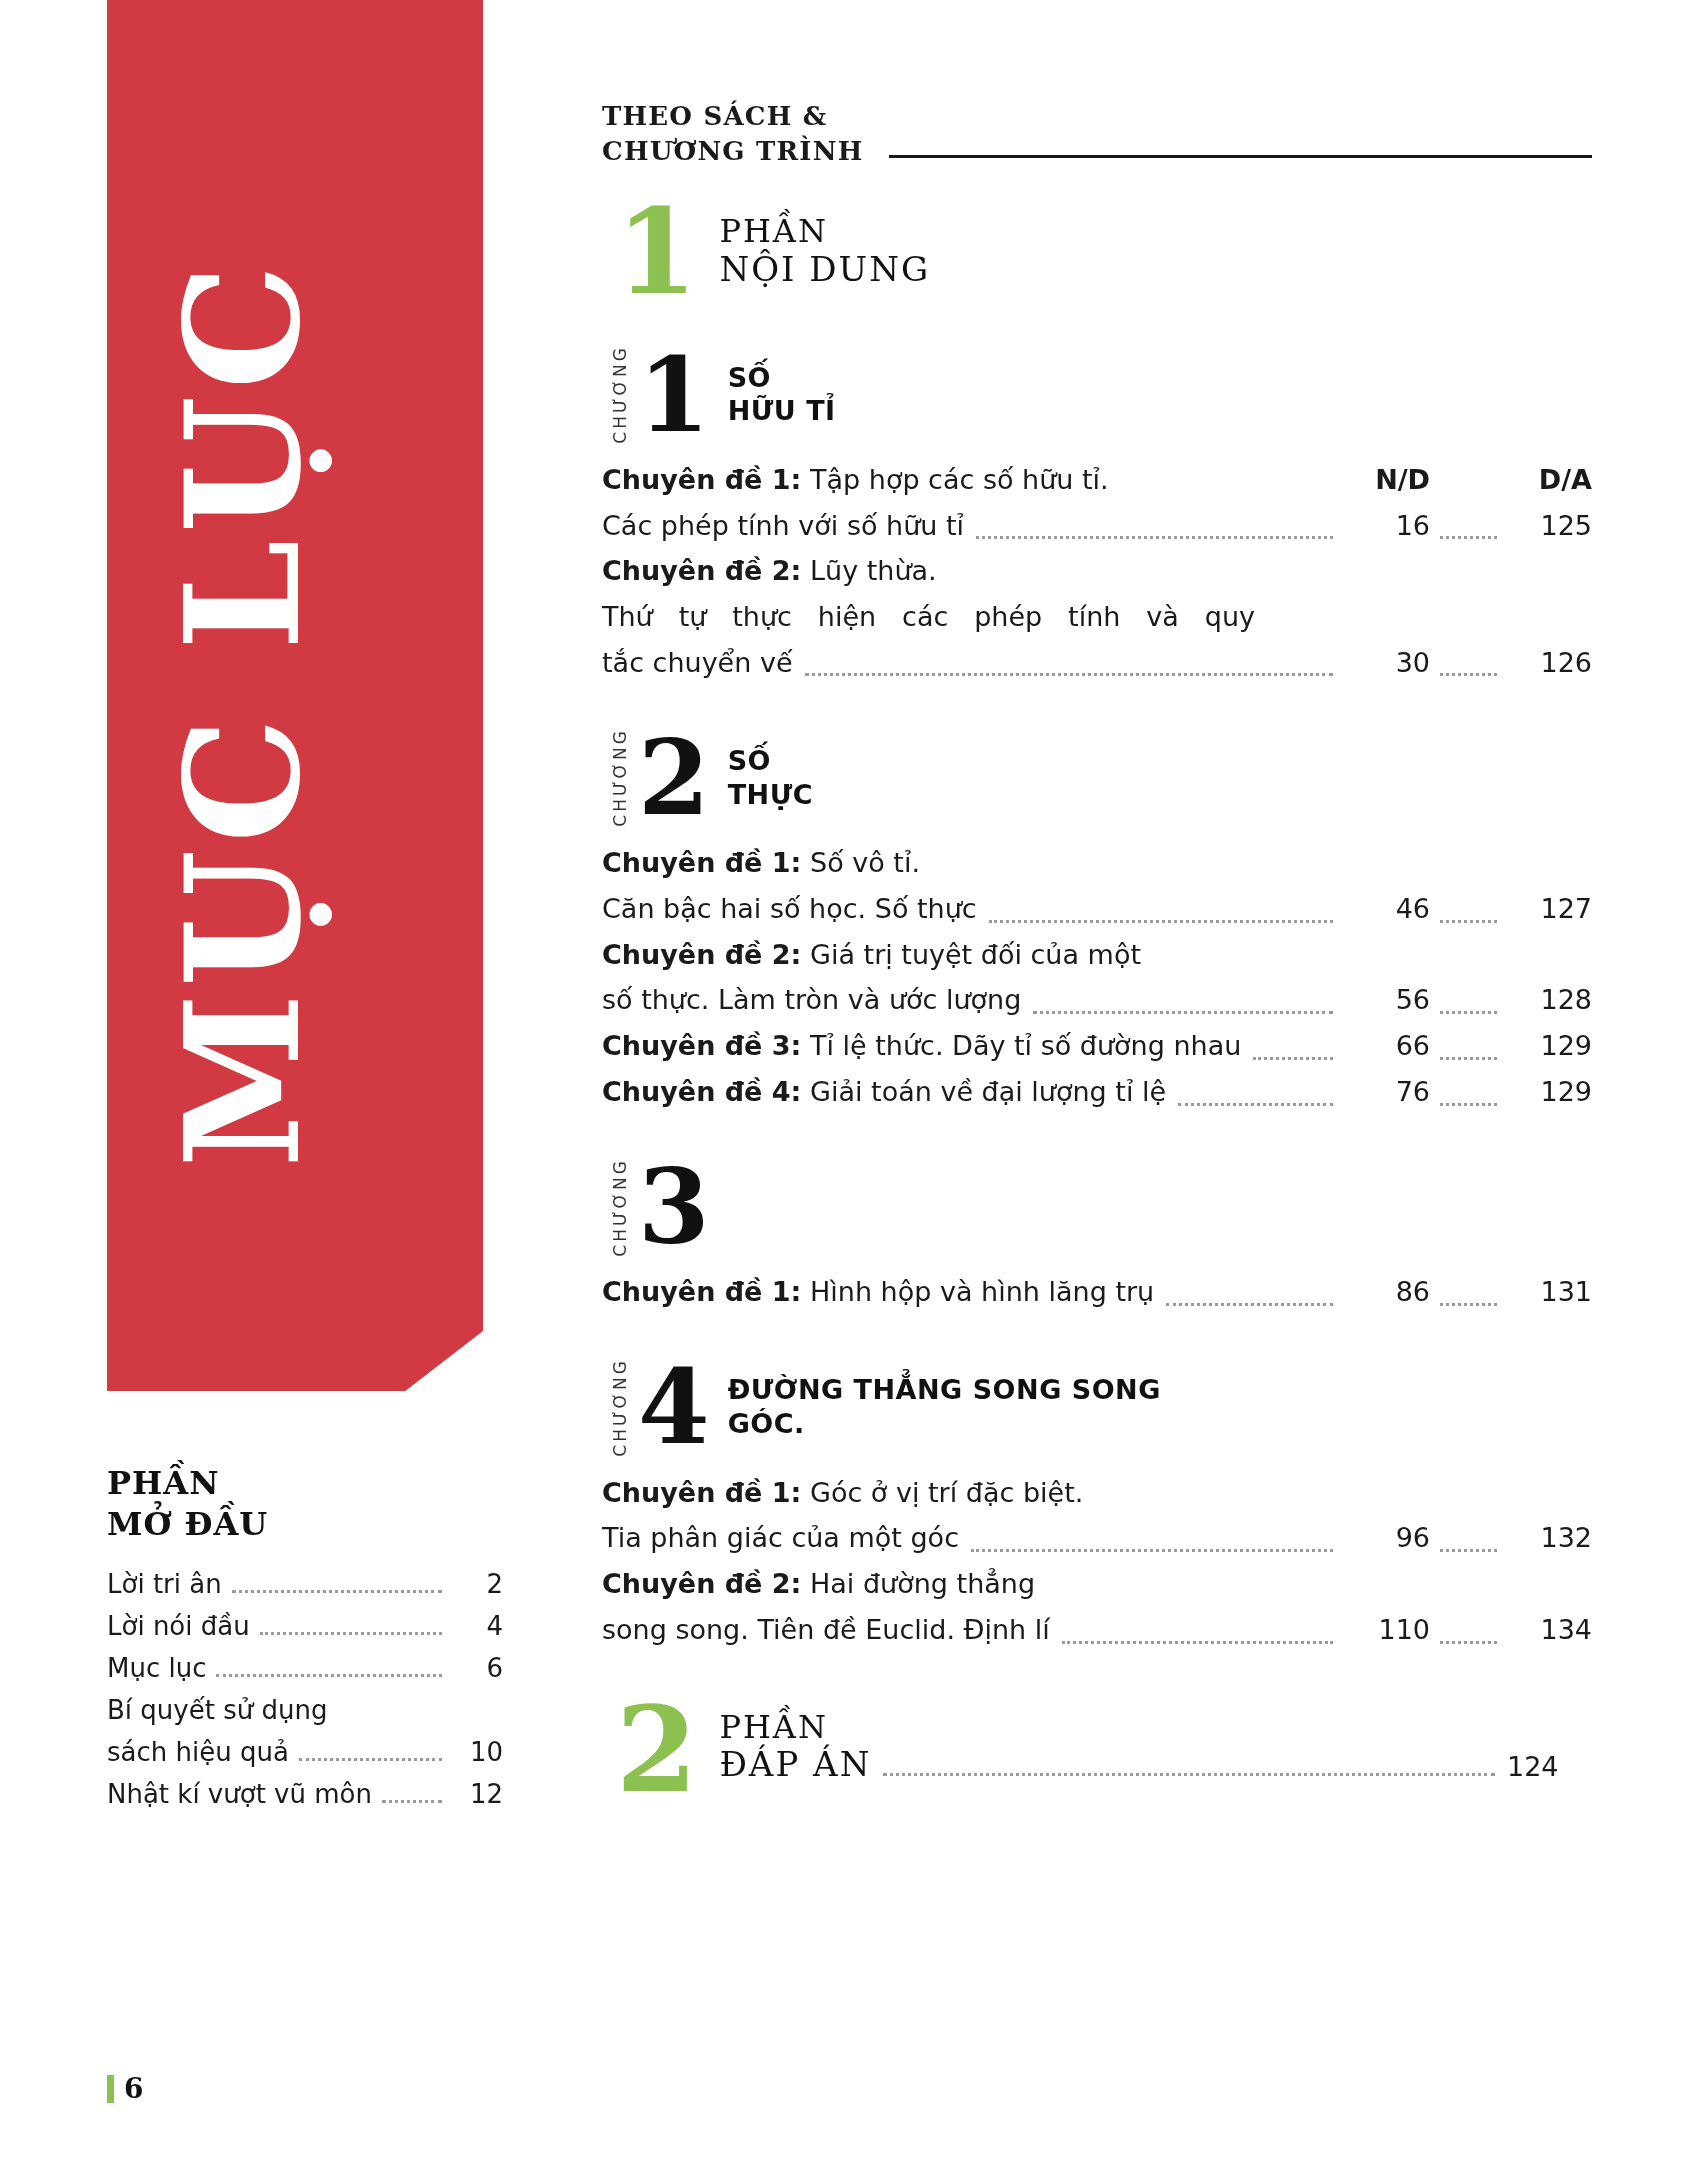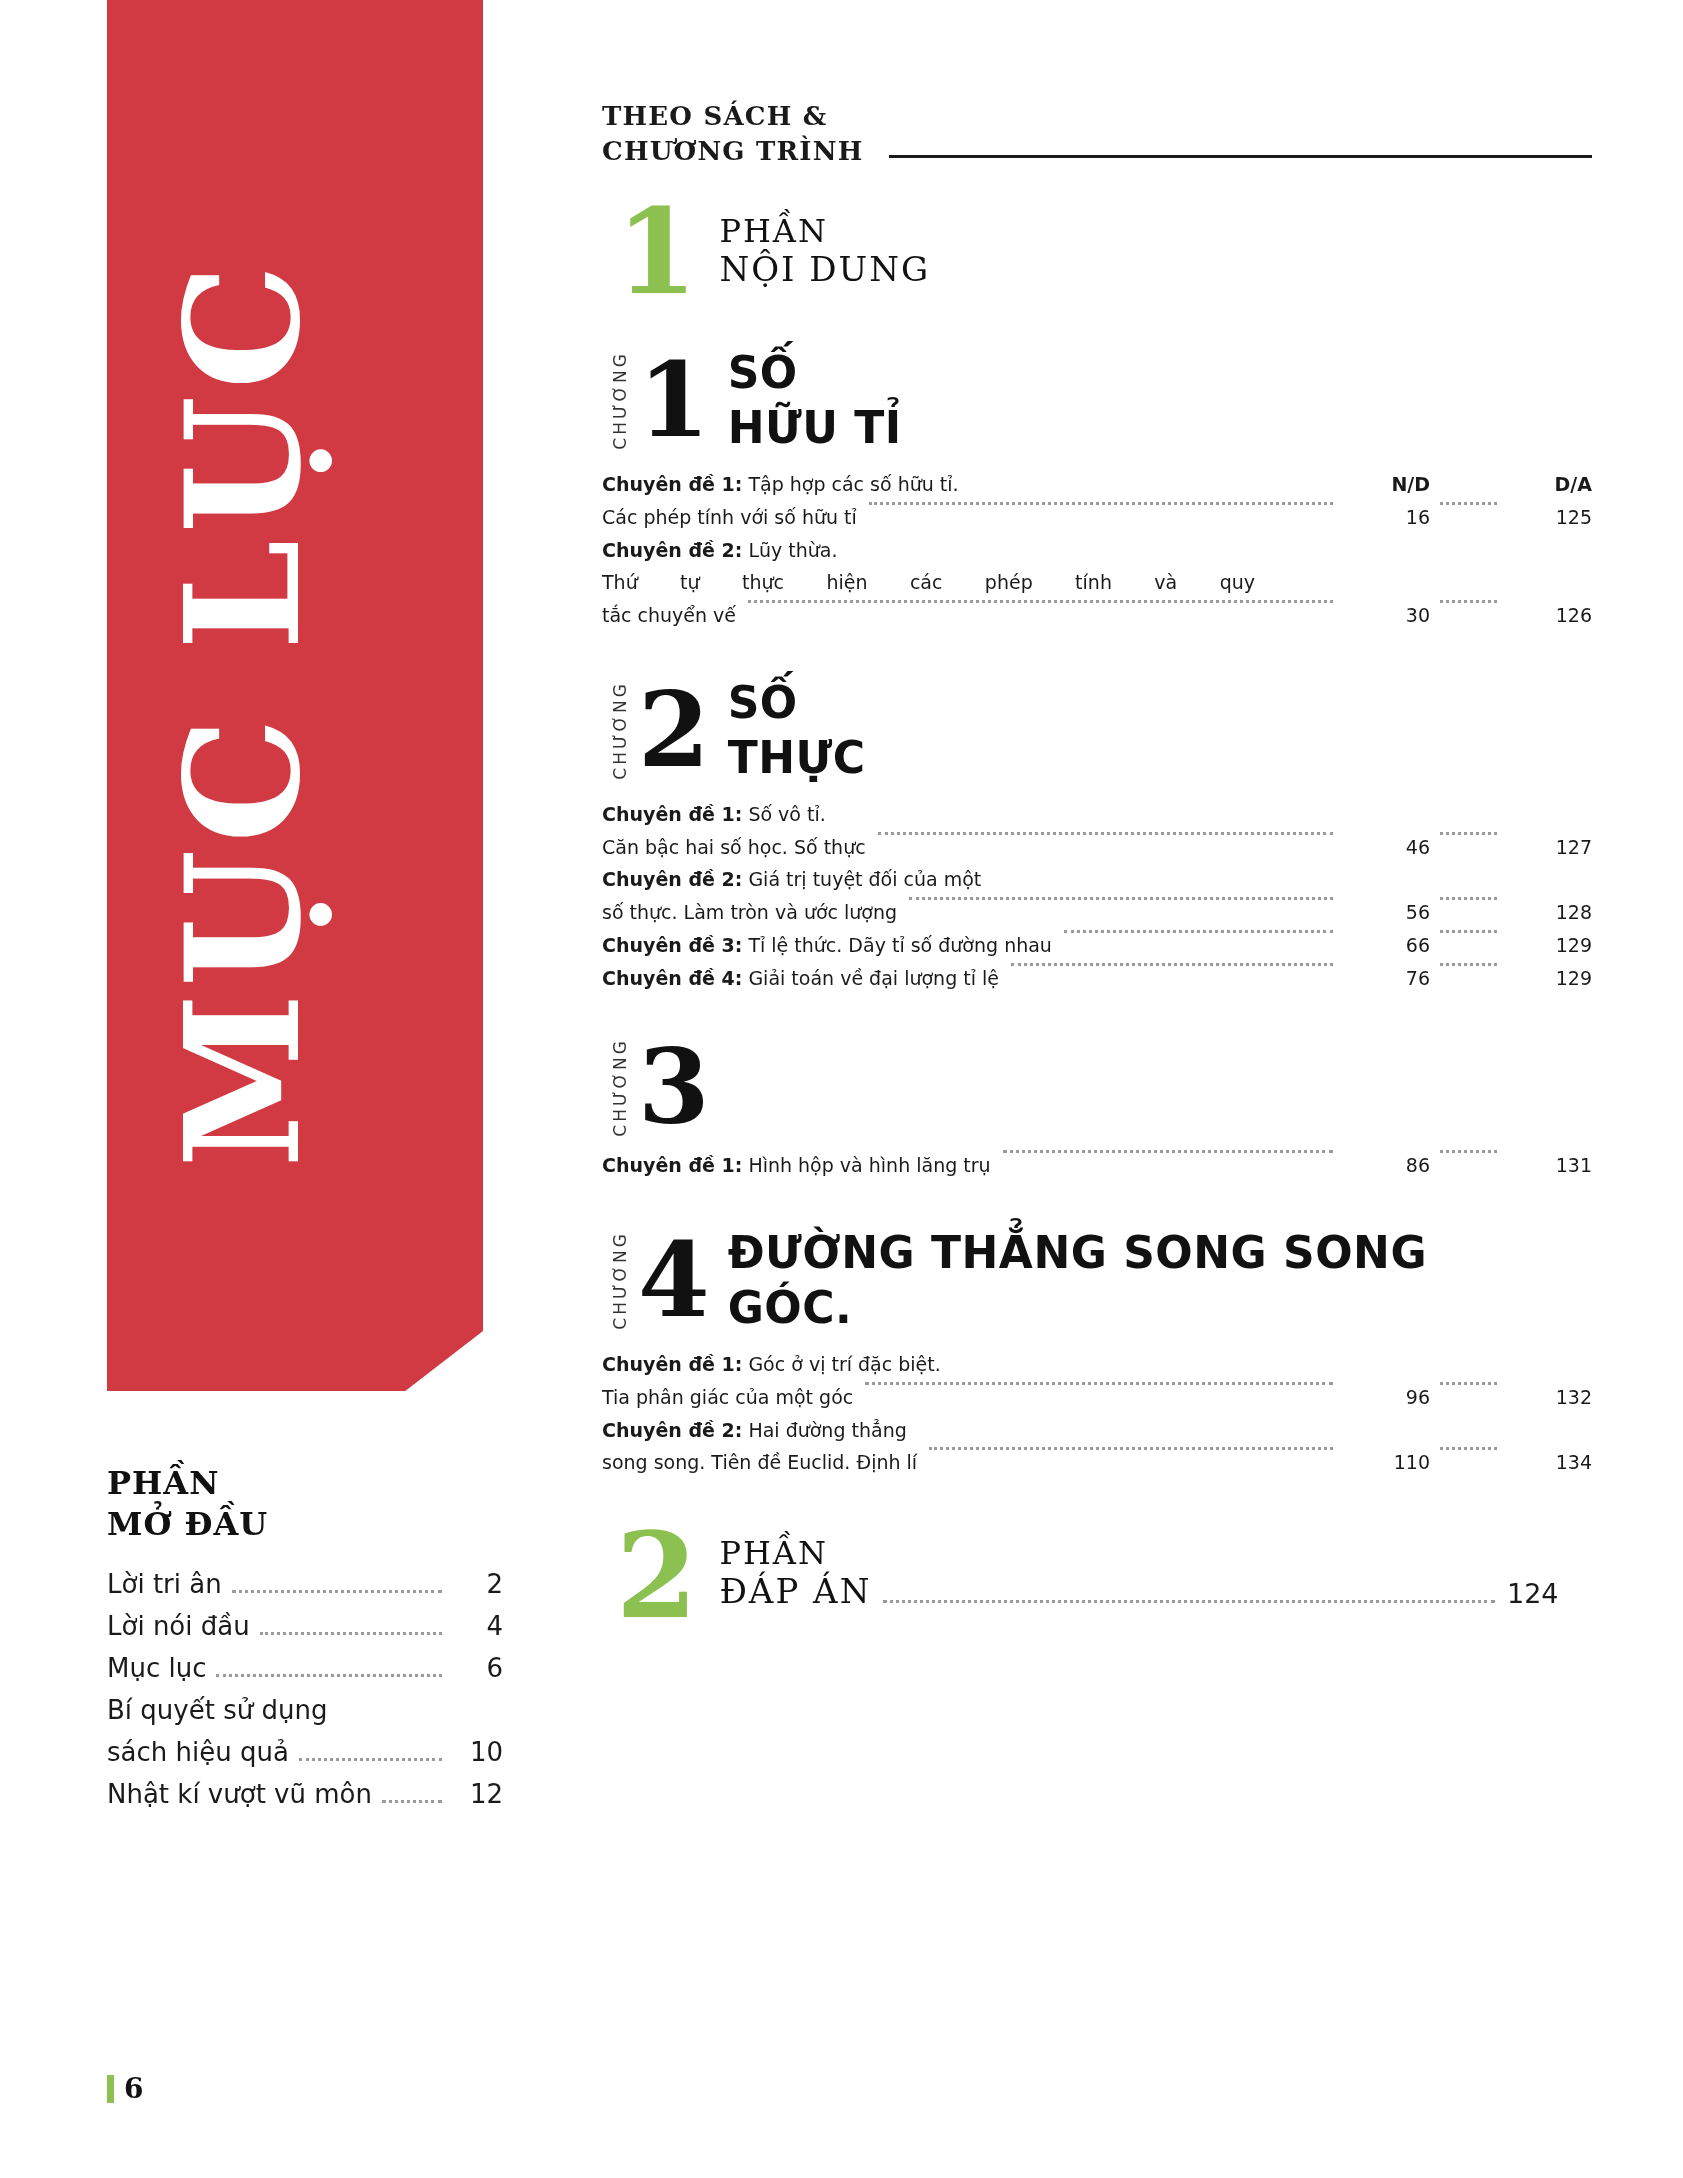--- a/index.html
+++ b/index.html
@@ -187,31 +187,31 @@
     font-family: "DejaVu Serif", "Liberation Serif", serif;
     font-weight: bold;
     font-size: 103px;
     line-height: 0.85;
     color: #111;
     margin-right: 18px;
   }
   .chapter-head .ctitle {
     font-family: "DejaVu Sans", "Liberation Sans", sans-serif;
     font-weight: bold;
-    font-size: 44px;
+    font-size: 27px;
     letter-spacing: 0.5px;
     line-height: 1.25;
     color: #111;
   }
 
   
   .entry {
     display: flex;
-    align-items: flex-start;
-    font-size: 19px;
+    align-items: flex-end;
+    font-size: 27px;
     line-height: 1.62;
     color: #1a1a1a;
     margin: 2px 0;
   }
   .entry .txt { white-space: nowrap; }
   .entry .txt b { font-weight: bold; }
   .entry .dots {
     flex: 1 1 auto;
     border-bottom: 3px dotted #9a9a9a;
     margin: 0 12px 8px 12px;

